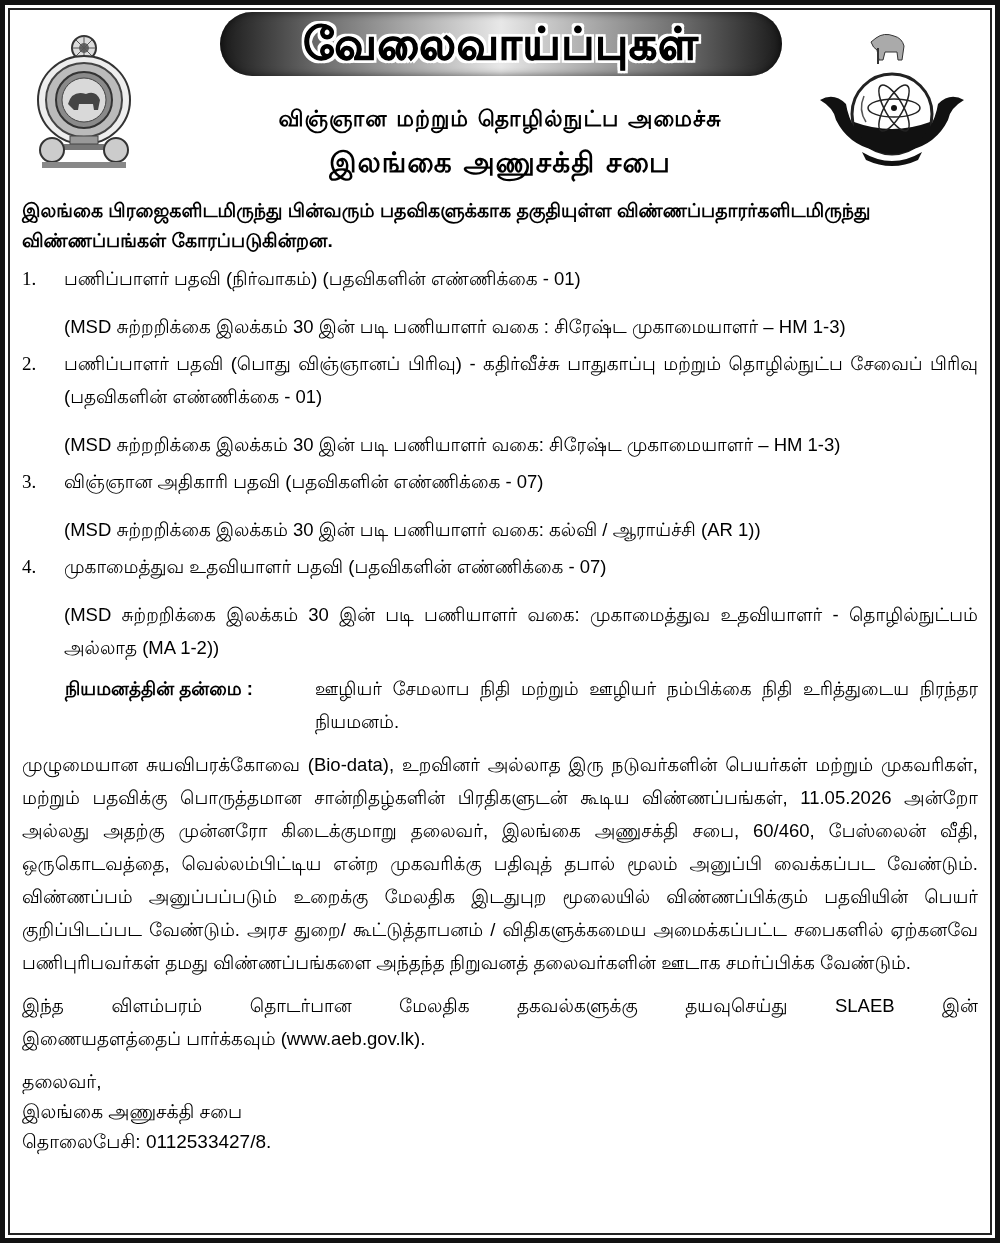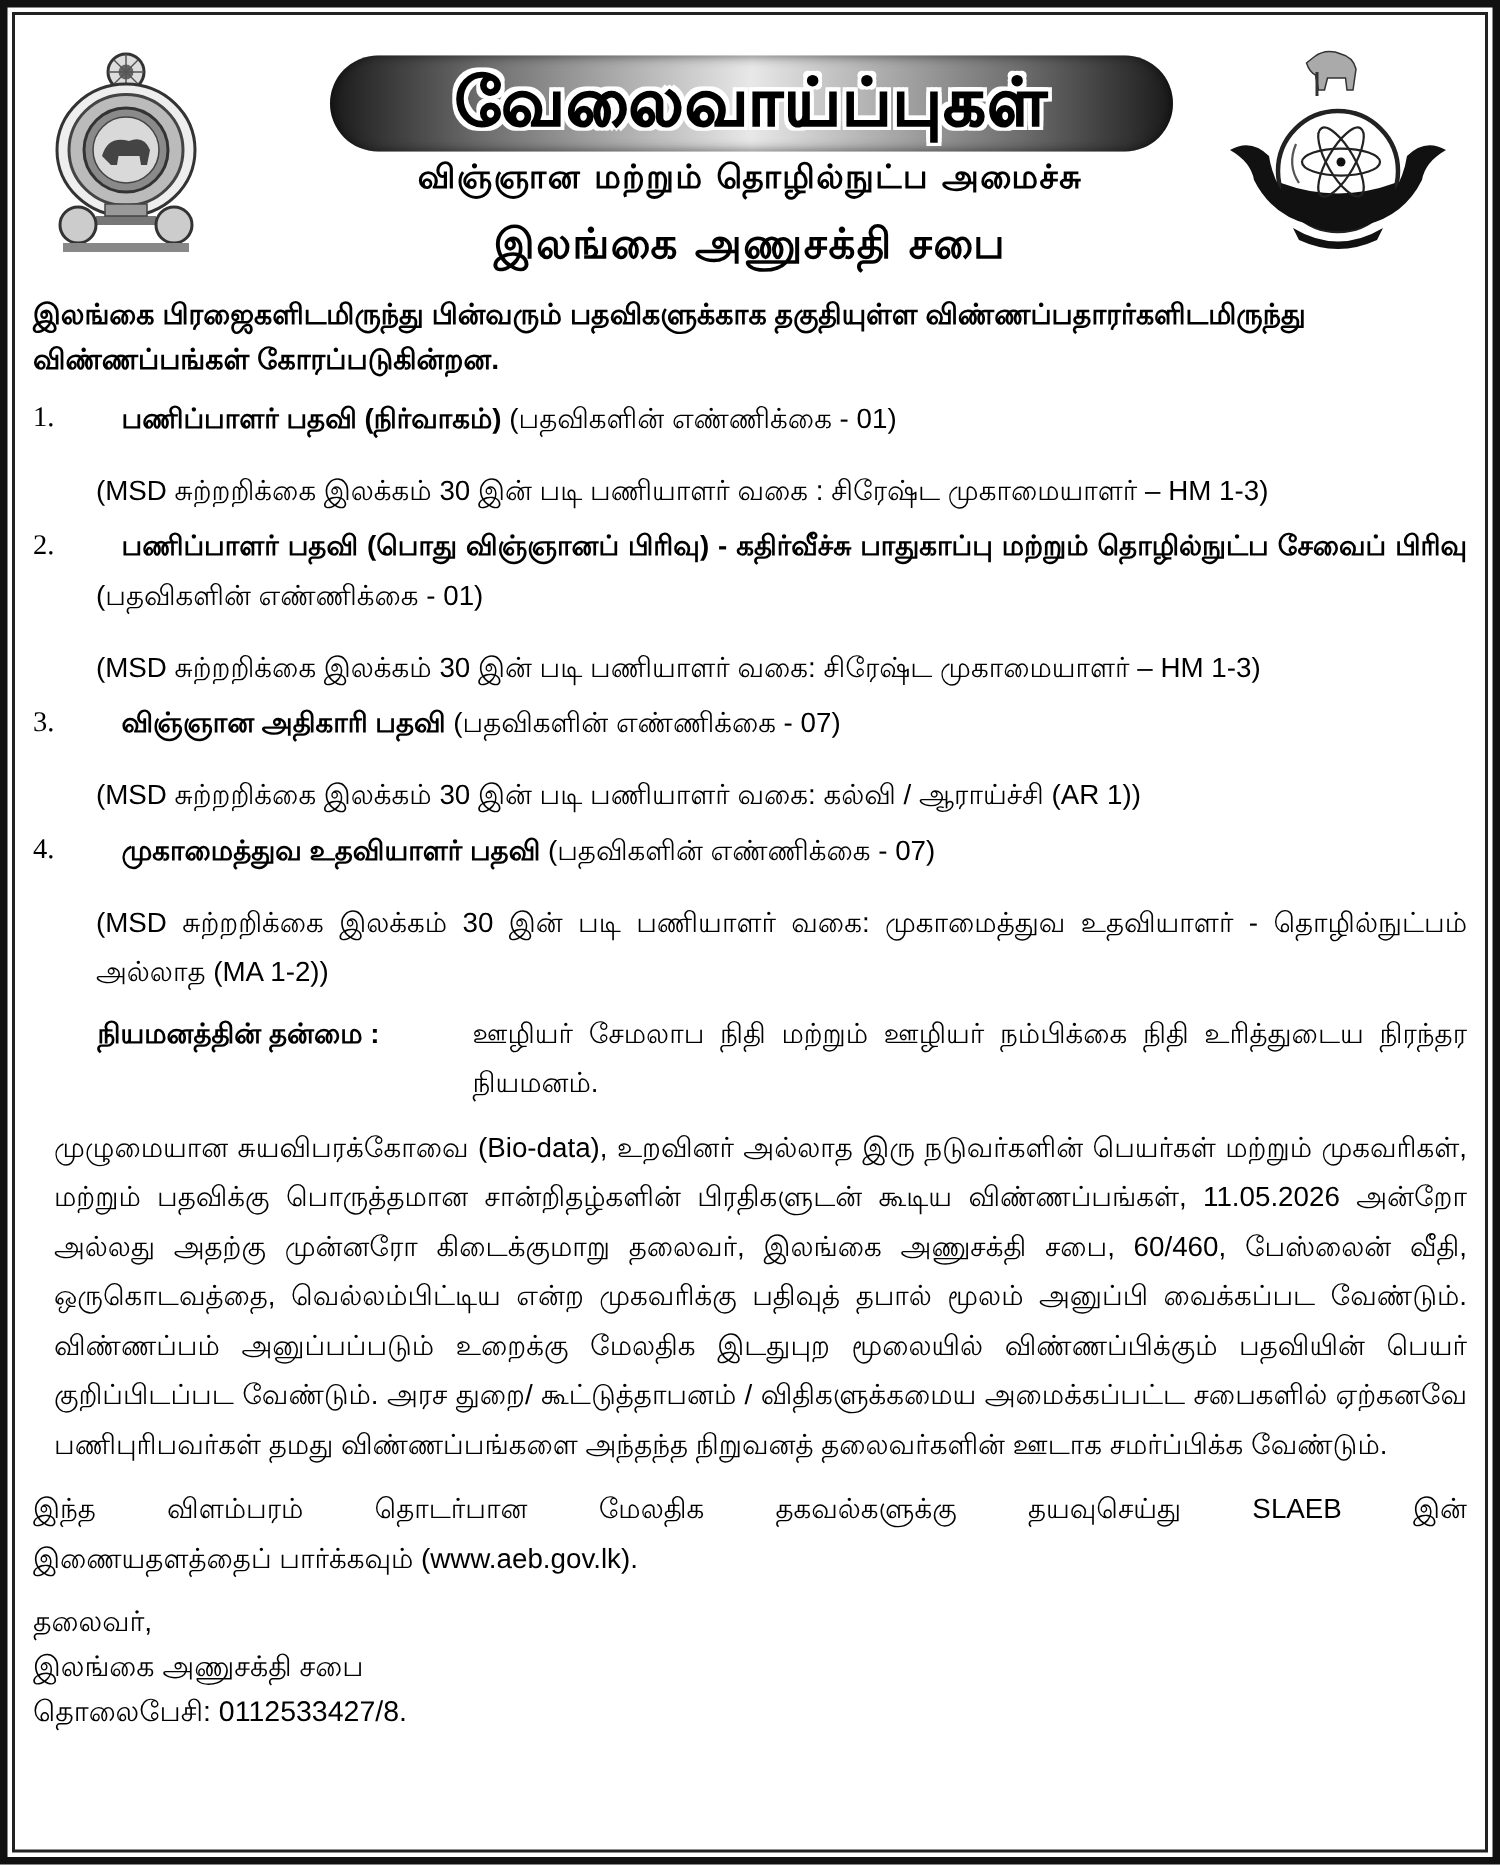--- a/index.html
+++ b/index.html
@@ -17,21 +17,21 @@
 
   
   .header { position: absolute; left: 0; top: 0; width: 1000px; height: 190px; }
   .emblem-left {
     position: absolute; left: 34px; top: 32px; width: 100px; height: 140px;
   }
   .emblem-right {
     position: absolute; left: 812px; top: 30px; width: 160px; height: 140px;
   }
   .title-banner {
-    position: absolute; left: 220px; top: 37px; width: 562px; height: 64px;
+    position: absolute; left: 220px; top: 12px; width: 562px; height: 64px;
     border-radius: 32px;
     background: linear-gradient(90deg, #1a1a1a 0%, #6d6d6d 18%, #e8e8e8 50%, #6d6d6d 82%, #1a1a1a 100%);
     box-shadow: inset 0 0 8px rgba(0,0,0,.6);
     display: flex; align-items: center; justify-content: center;
   }
   .title-text {
     font-family: "DejaVu Sans", sans-serif; font-weight: bold;
     font-size: 44px; color: #000; letter-spacing: 1px;
     -webkit-text-stroke: 1px #000;
     text-shadow: -3px -3px 0 #fff, 3px -3px 0 #fff, -3px 3px 0 #fff, 3px 3px 0 #fff,
@@ -49,27 +49,27 @@
 
   
   .content {
     position: absolute; left: 22px; top: 196px; width: 956px;
     font-family: "Liberation Sans", sans-serif; font-size: 18.5px; line-height: 33px;
   }
   .intro { font-weight: bold; font-size: 19px; line-height: 30px; margin-bottom: 6px; }
   .item { display: flex; margin-top: 4px; }
   .item-num { width: 42px; flex: none; font-family: "Liberation Serif", serif; font-size: 19px; }
   .item-body { flex: 1; }
-  .item-title { font-weight: bold; margin-left: 17px; }
+  .item-title { font-weight: normal; }
   .item-count { font-weight: normal; }
   .item-detail { text-align: justify; padding-left: 0; margin-top: 15px; }
   .nature { display: flex; margin-top: 8px; }
   .nature-label { font-weight: bold; width: 250px; flex: none; margin-left: 43px; }
   .nature-text { flex: 1; text-align: justify; }
-  .para { text-align: justify; margin-top: 10px; line-height: 33px; margin-left: 14px; }
+  .para { text-align: justify; margin-top: 10px; line-height: 33px; }
   .para2 { text-align: justify; margin-top: 10px; text-align-last: left; }
   .signature { margin-top: 12px; font-weight: normal; line-height: 30px; font-size: 19px; }
 
   .spread { display: block; text-align: justify; text-align-last: justify; }
 </style>
 </head>
 <body>
 
 <div class="frame">
   <div class="frame-inner"></div>

